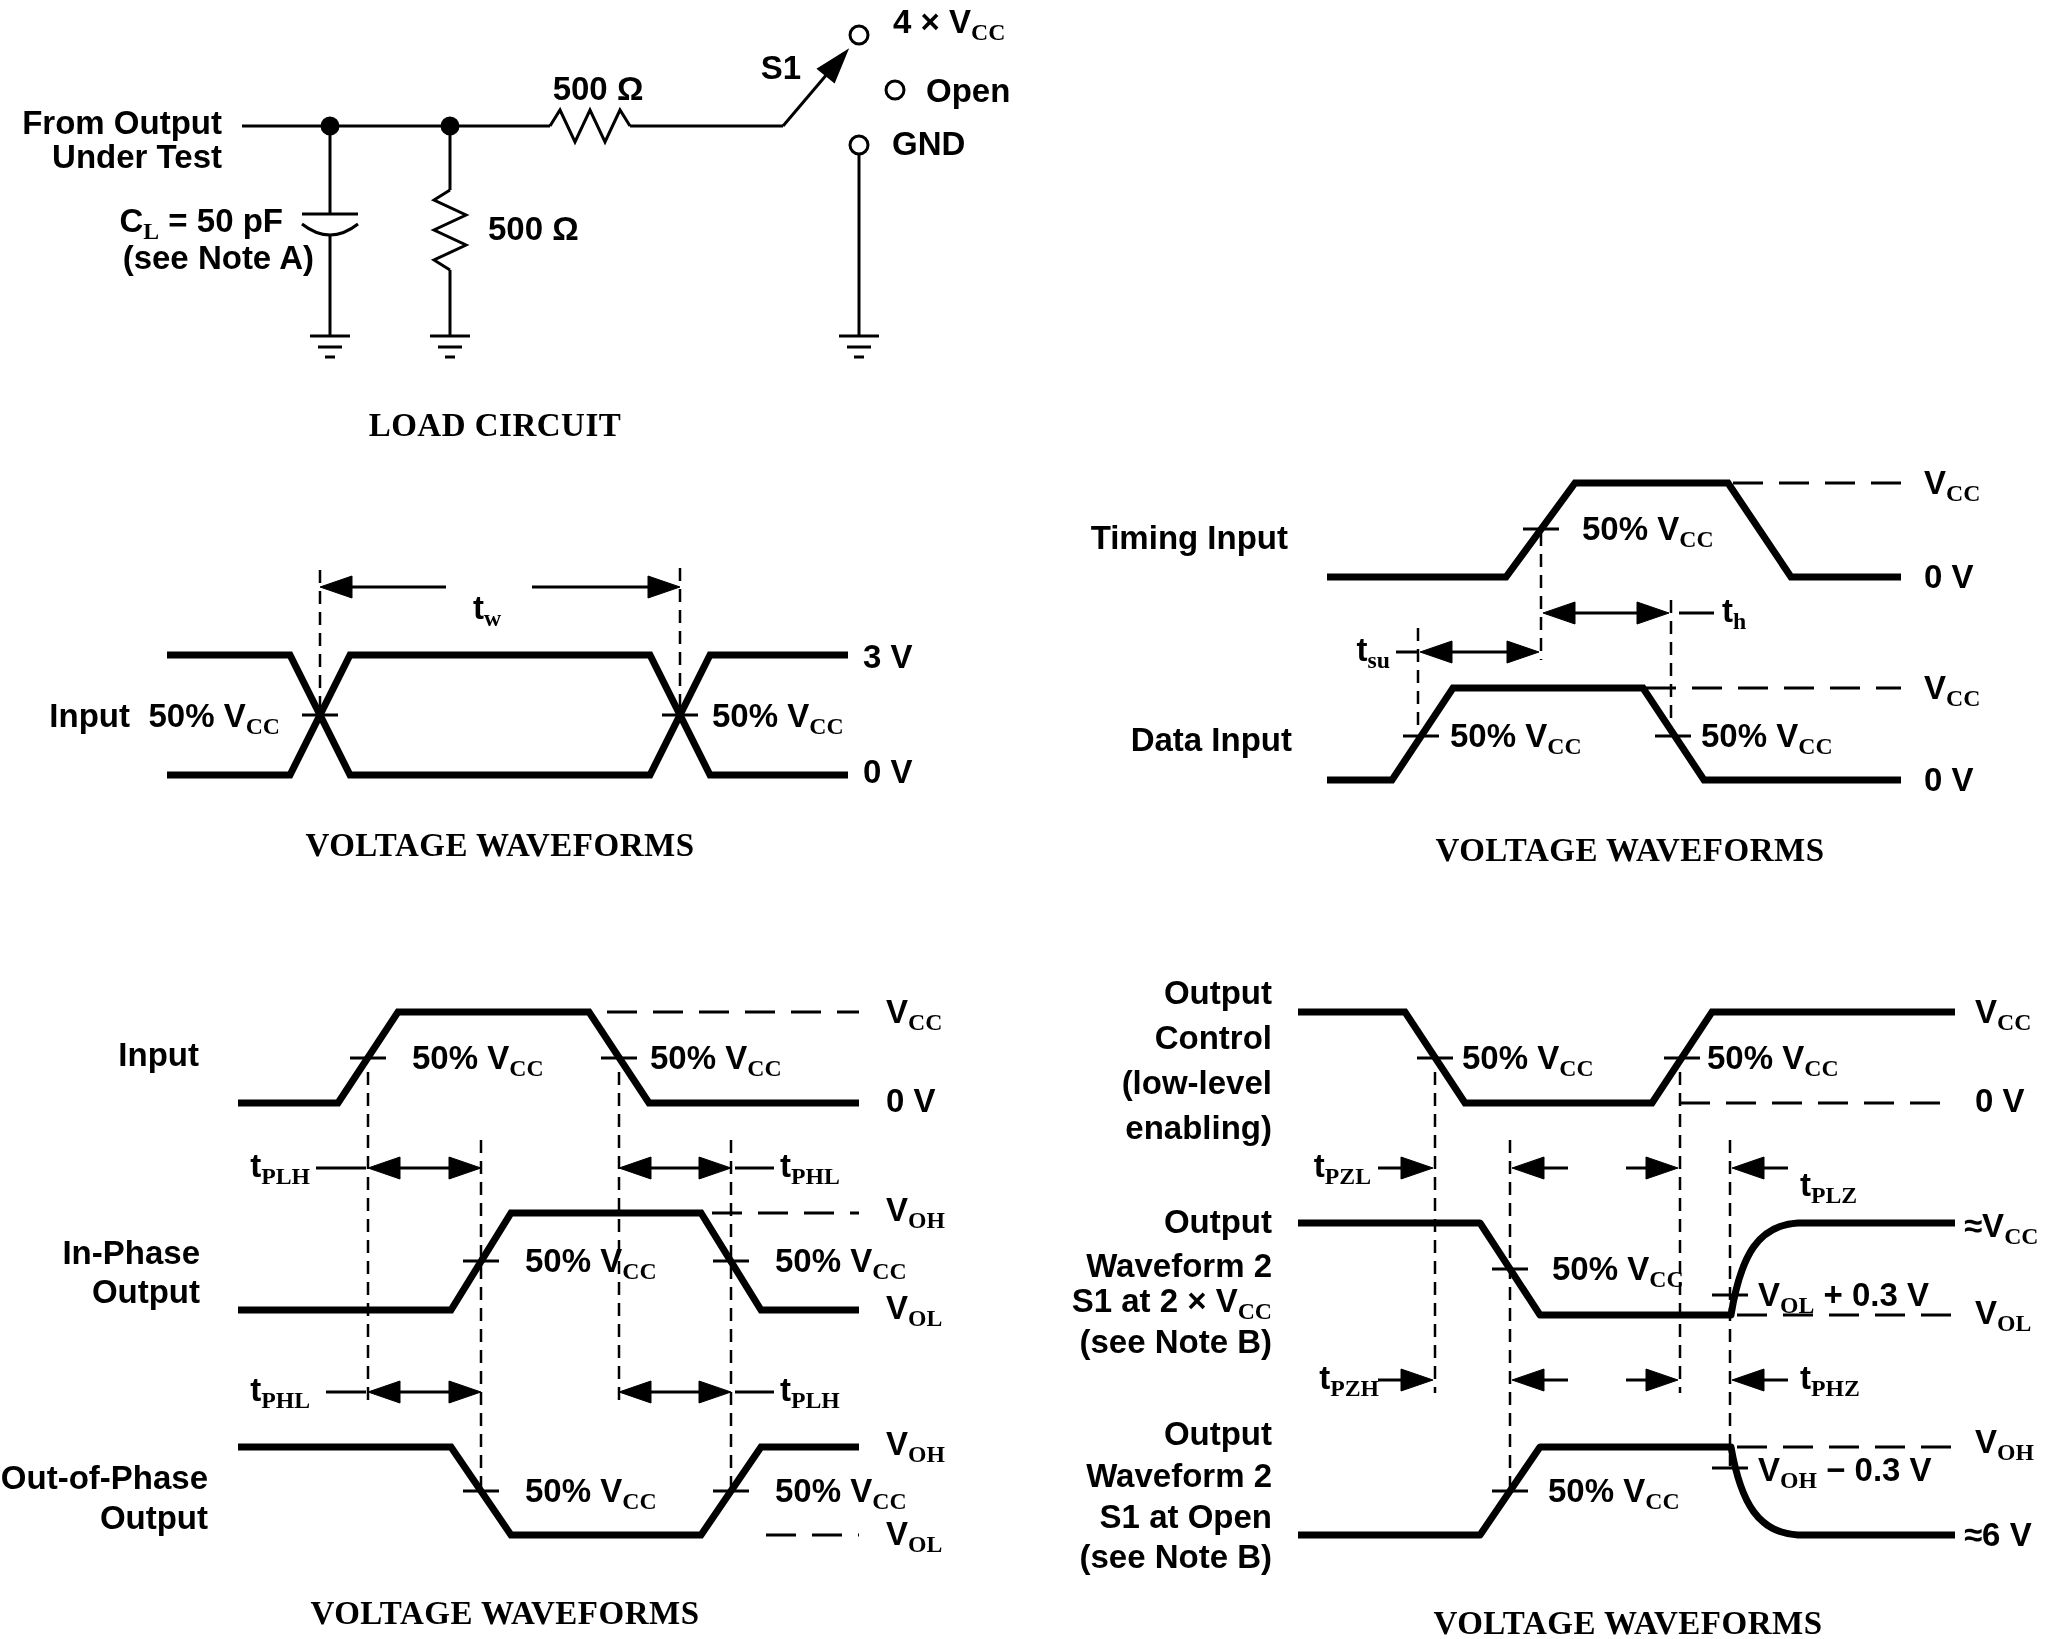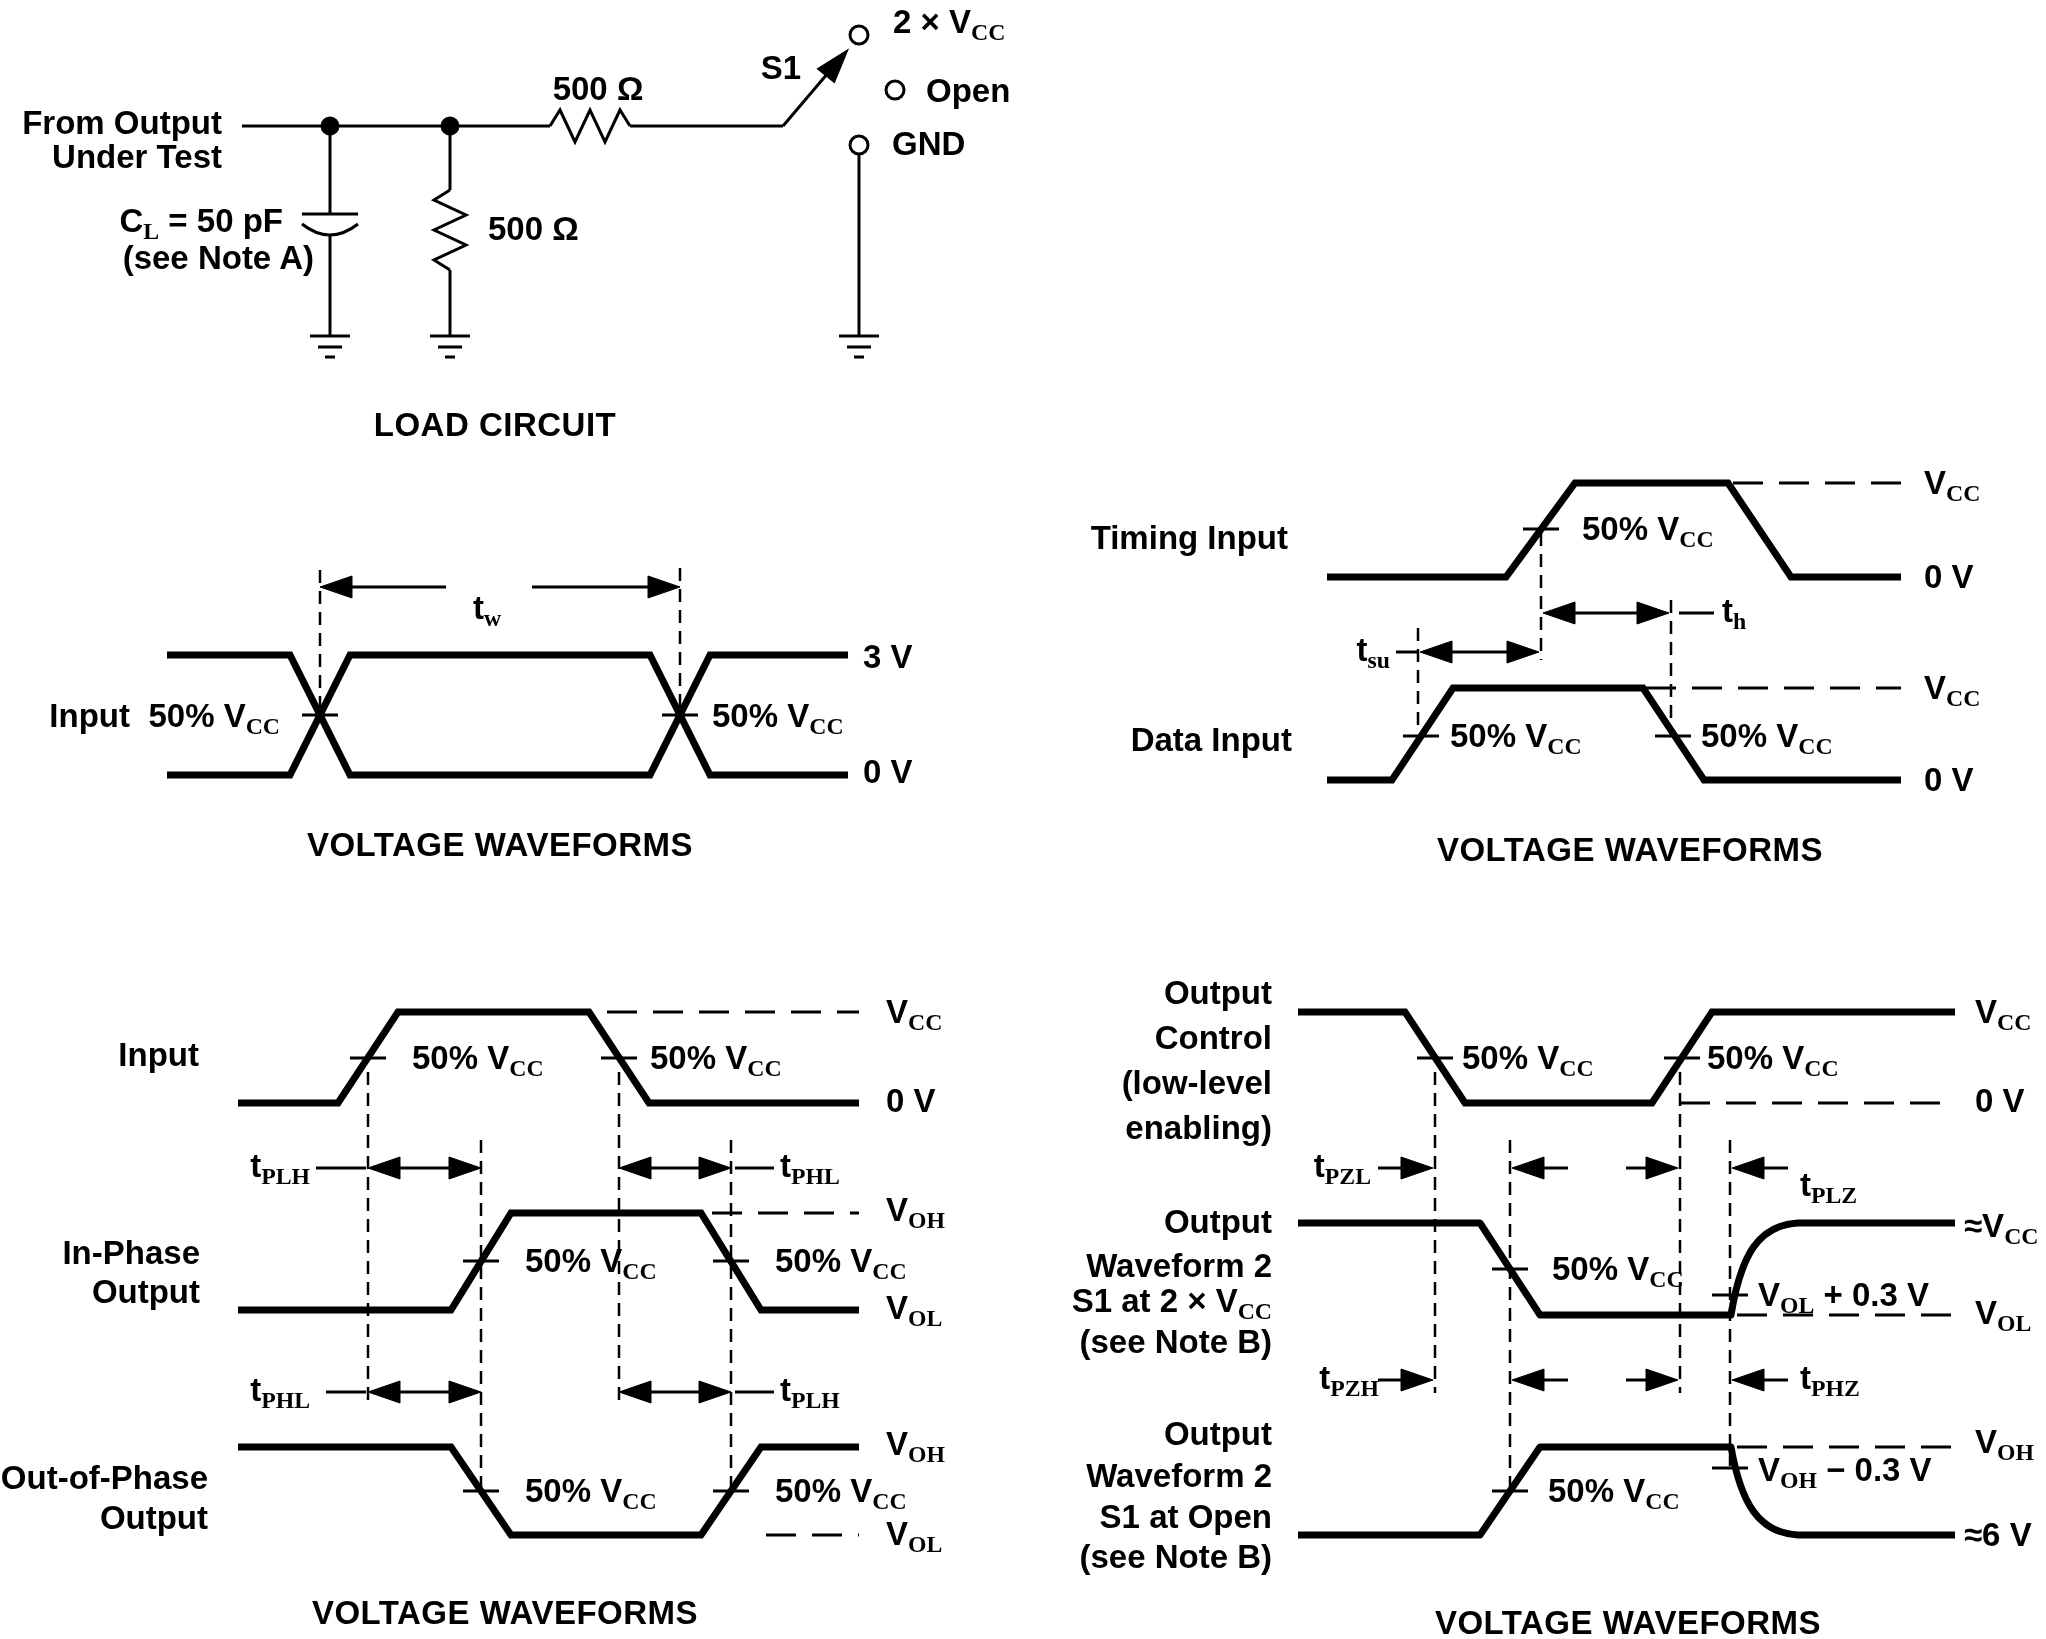--- a/index.html
+++ b/index.html
@@ -16,21 +16,21 @@
     position:absolute;
     font-size:33px;
     font-weight:bold;
     line-height:1.1;
     white-space:nowrap;
     transform:translateY(-50%);
   }
   .lbl sub{font-size:0.72em;line-height:0;font-family:Liberation Serif, serif;}
   .ctr{transform:translate(-50%,-50%);}
   .rgt{text-align:right;}
-  .title{letter-spacing:0.5px;}
+  .title{letter-spacing:0.5px;font-family:Liberation Serif, serif;}
 </style>
 </head>
 <body>
 
 <div id="canvas">
 
 <svg id="art" width="2046" height="1639" viewBox="0 0 2046 1639">
   <g stroke="#000" fill="none">
 
     <g stroke-width="3">
@@ -121,21 +121,21 @@
   </g>
 </svg>
 
   <div class="lbl rgt" style="right:1824px;top:123px"><span>From Output</span></div>
   <div class="lbl rgt" style="right:1824px;top:157px"><span>Under Test</span></div>
   <div class="lbl rgt" style="right:1763px;top:221px"><span>C</span><sub>L</sub><span> = 50 pF</span></div>
   <div class="lbl rgt" style="right:1732px;top:258px"><span>(see Note A)</span></div>
   <div class="lbl ctr" style="left:598px;top:89px"><span>500 Ω</span></div>
   <div class="lbl" style="left:488px;top:229px"><span>500 Ω</span></div>
   <div class="lbl ctr" style="left:781px;top:68px"><span>S1</span></div>
-  <div class="lbl" style="left:893px;top:22px"><span>2 × V</span><sub>CC</sub></div>
+  <div class="lbl" style="left:893px;top:22px"><span>4 × V</span><sub>CC</sub></div>
   <div class="lbl" style="left:926px;top:91px"><span>Open</span></div>
   <div class="lbl" style="left:892px;top:144px"><span>GND</span></div>
   <div class="lbl ctr title" style="left:495px;top:425px"><span>LOAD CIRCUIT</span></div>
 
   <div class="lbl rgt" style="right:1916px;top:716px"><span>Input</span></div>
   <div class="lbl rgt" style="right:1766px;top:716px"><span>50% V</span><sub>CC</sub></div>
   <div class="lbl ctr" style="left:487px;top:608px"><span>t</span><sub>w</sub></div>
   <div class="lbl" style="left:712px;top:716px"><span>50% V</span><sub>CC</sub></div>
   <div class="lbl" style="left:863px;top:657px"><span>3 V</span></div>
   <div class="lbl" style="left:863px;top:772px"><span>0 V</span></div>

